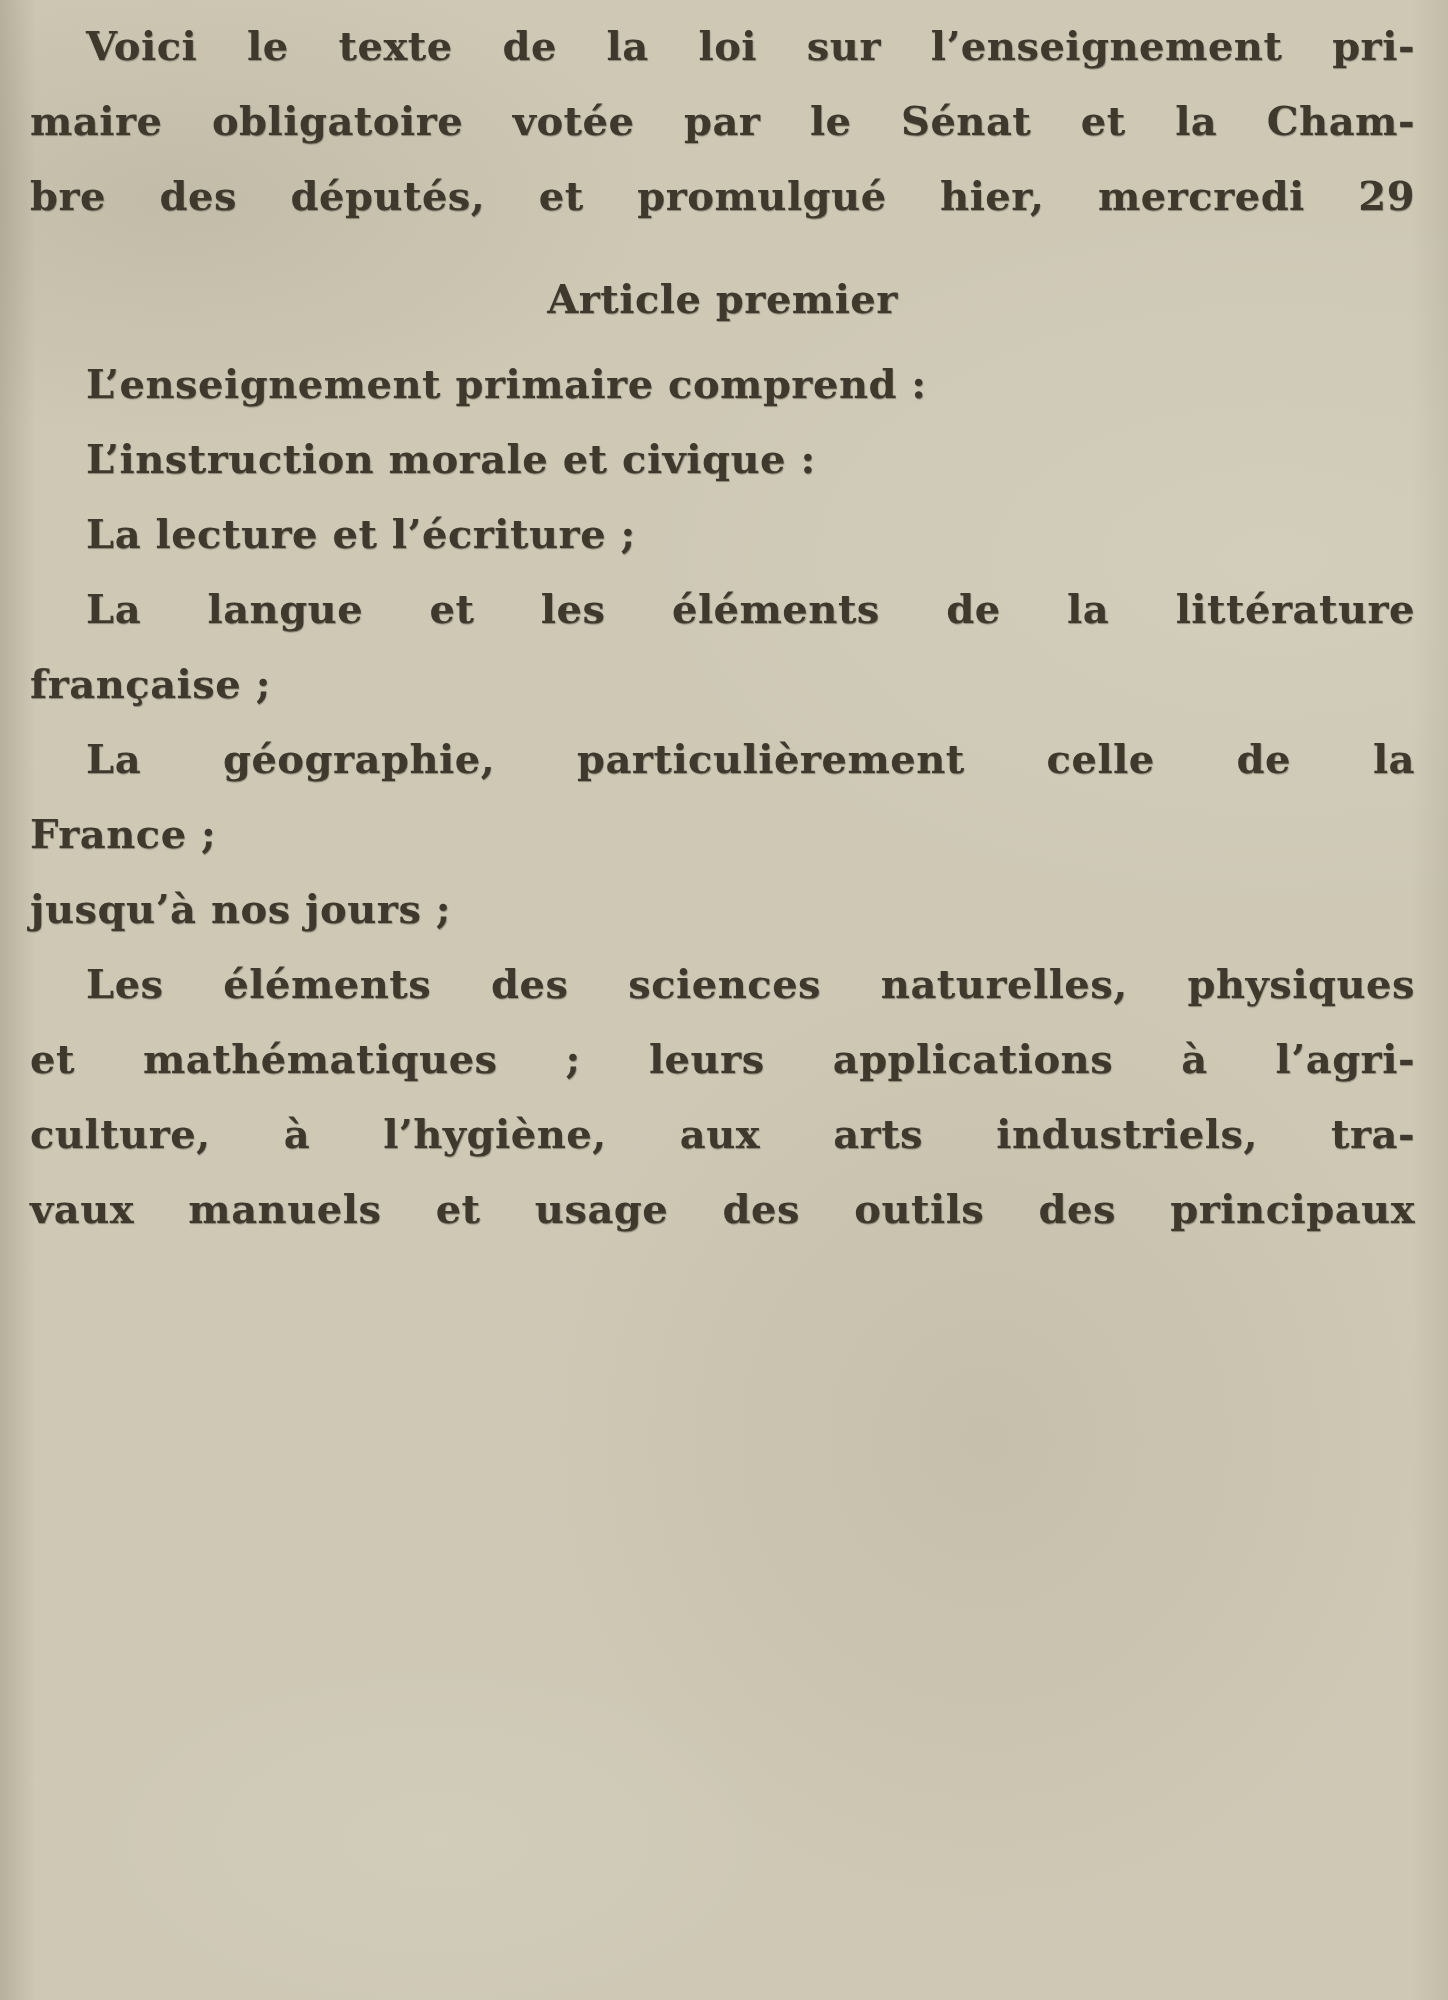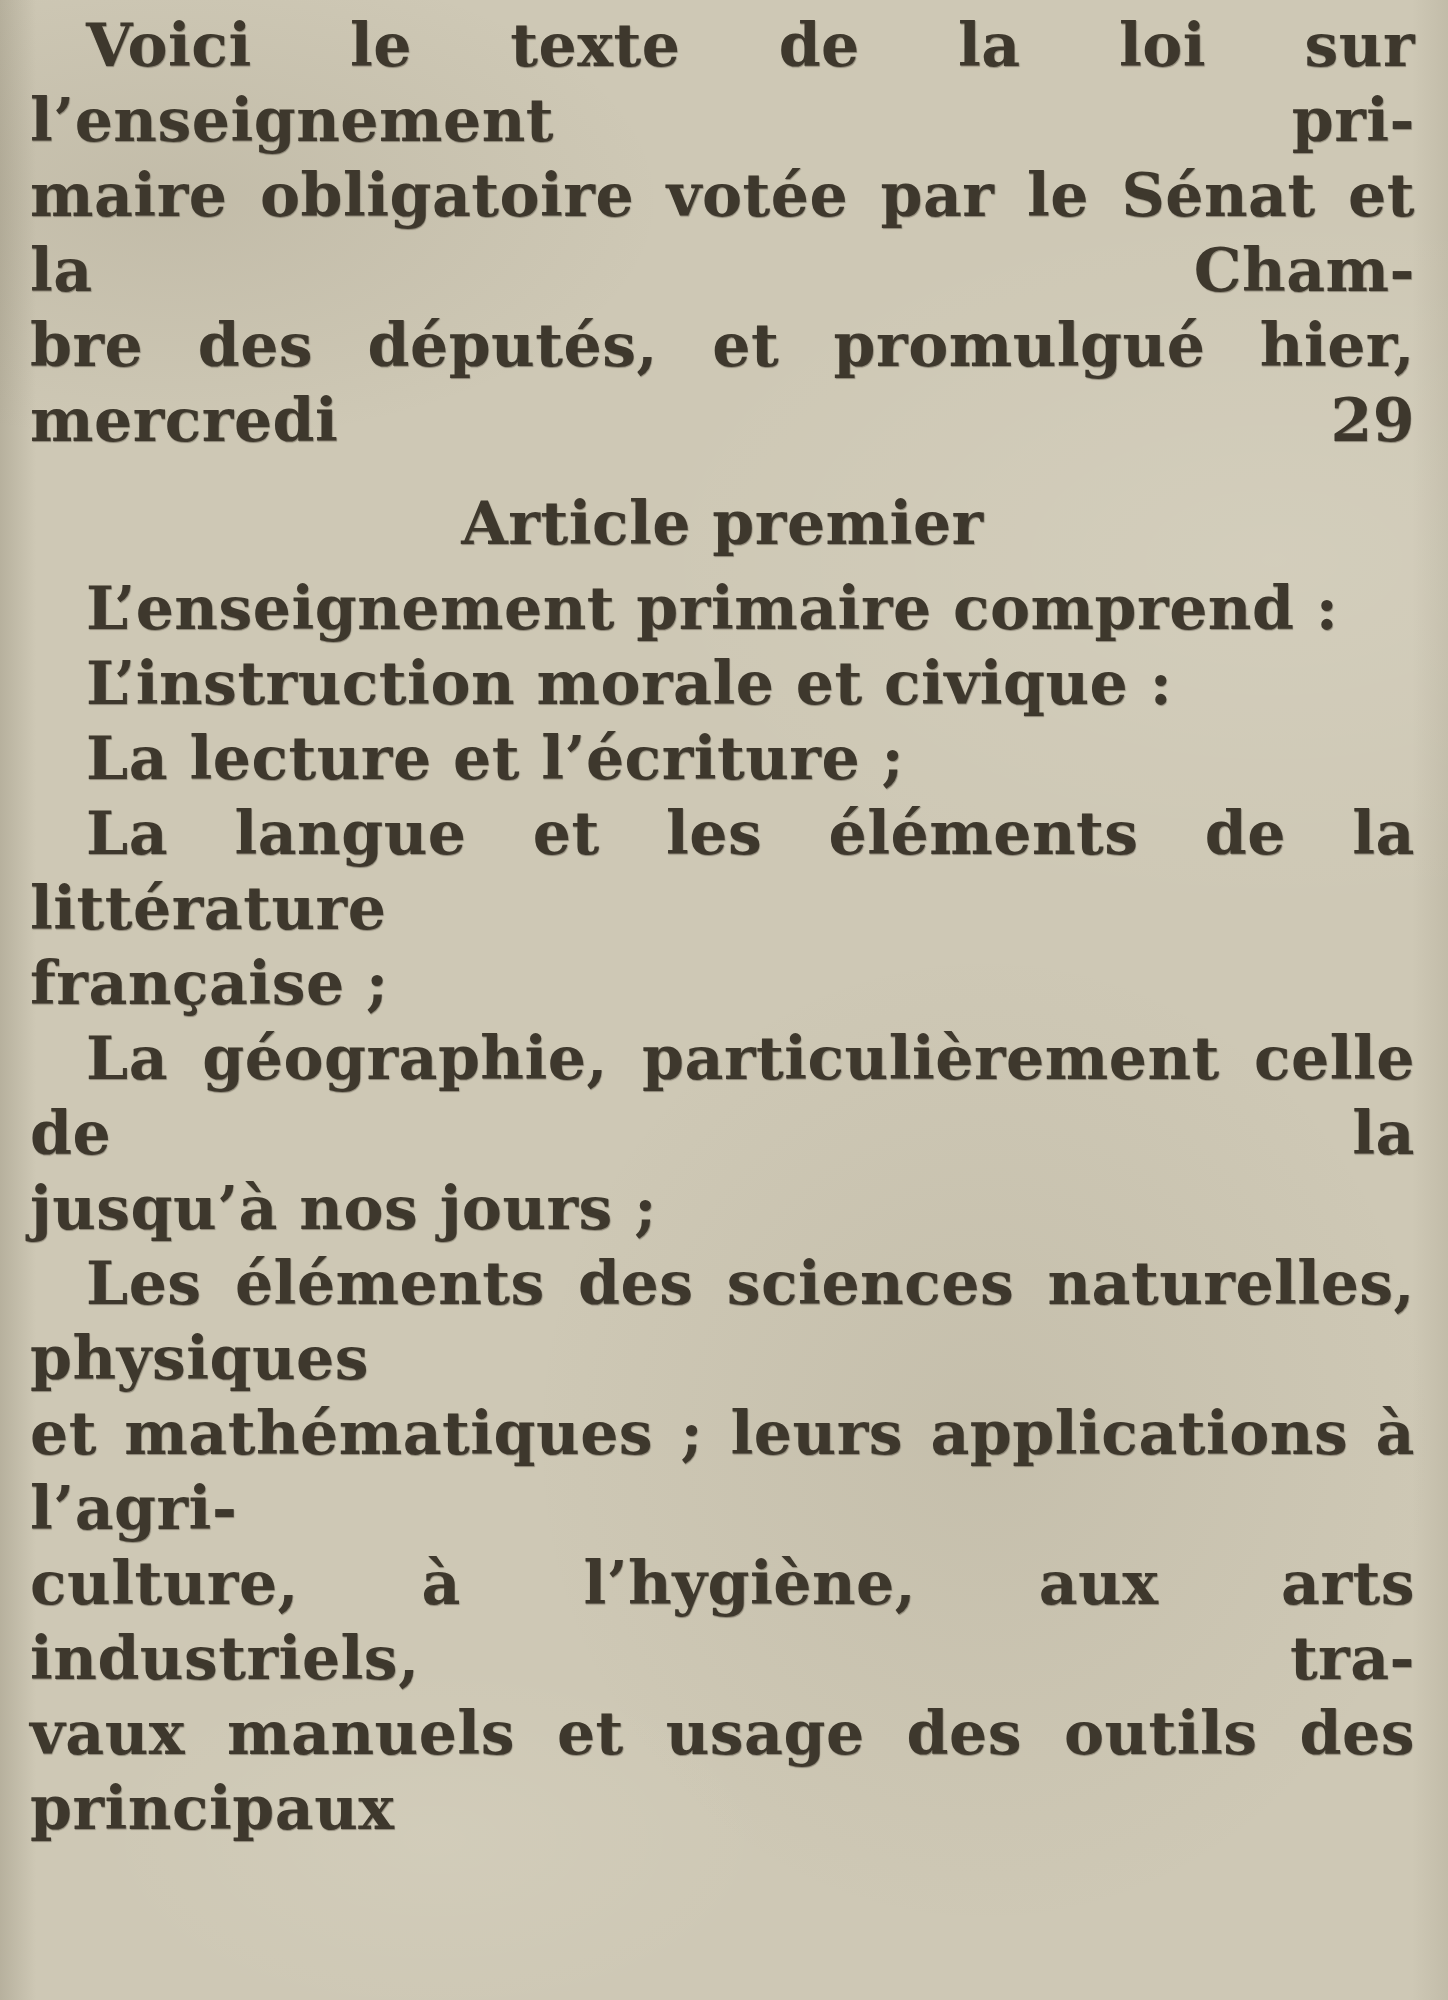--- a/index.html
+++ b/index.html
@@ -19,21 +19,21 @@
       radial-gradient(ellipse 700px 350px at 12% 10%, rgba(110,100,78,0.12), transparent 70%),
       radial-gradient(ellipse 900px 500px at 88% 28%, rgba(255,255,244,0.10), transparent 72%),
       radial-gradient(ellipse 650px 700px at 68% 72%, rgba(110,100,78,0.09), transparent 70%),
       radial-gradient(ellipse 500px 260px at 30% 92%, rgba(255,255,240,0.08), transparent 70%),
       linear-gradient(90deg, rgba(90,83,63,0.20) 0, rgba(90,83,63,0) 2.5%, rgba(90,83,63,0) 97.5%, rgba(90,83,63,0.10) 100%);
     box-sizing:border-box;
     padding-top:8px;
     color:var(--ink);
   }
   .ln{
-    font-size:60px;
+    font-size:40px;
     font-weight:700;
     line-height:75px;
     padding:0 33px 0 30px;
     white-space:nowrap;
     letter-spacing:0.5px;
     text-shadow:0.6px 0.8px 1px rgba(58,52,40,0.45);
   }
   .just{
     white-space:normal;
     text-align:justify;
@@ -58,19 +58,20 @@
   <div class="ln just">bre des députés, et promulgué hier, mercredi 29</div>
 
   <div class="ln heading">Article premier</div>
 
   <div class="ln first">L’enseignement primaire comprend :</div>
   <div class="ln first">L’instruction morale et civique :</div>
   <div class="ln first">La lecture et l’écriture ;</div>
   <div class="ln just first">La langue et les éléments de la littérature</div>
   <div class="ln">française ;</div>
   <div class="ln just first">La géographie, particulièrement celle de la</div>
+  <div class="ln">France ;</div>
   <div class="ln">jusqu’à nos jours ;</div>
   <div class="ln just first">Les éléments des sciences naturelles, physiques</div>
   <div class="ln just">et mathématiques ; leurs applications à l’agri-</div>
   <div class="ln just">culture, à l’hygiène, aux arts industriels, tra-</div>
   <div class="ln just">vaux manuels et usage des outils des principaux</div>
 
 </div>
 
 </body></html>

